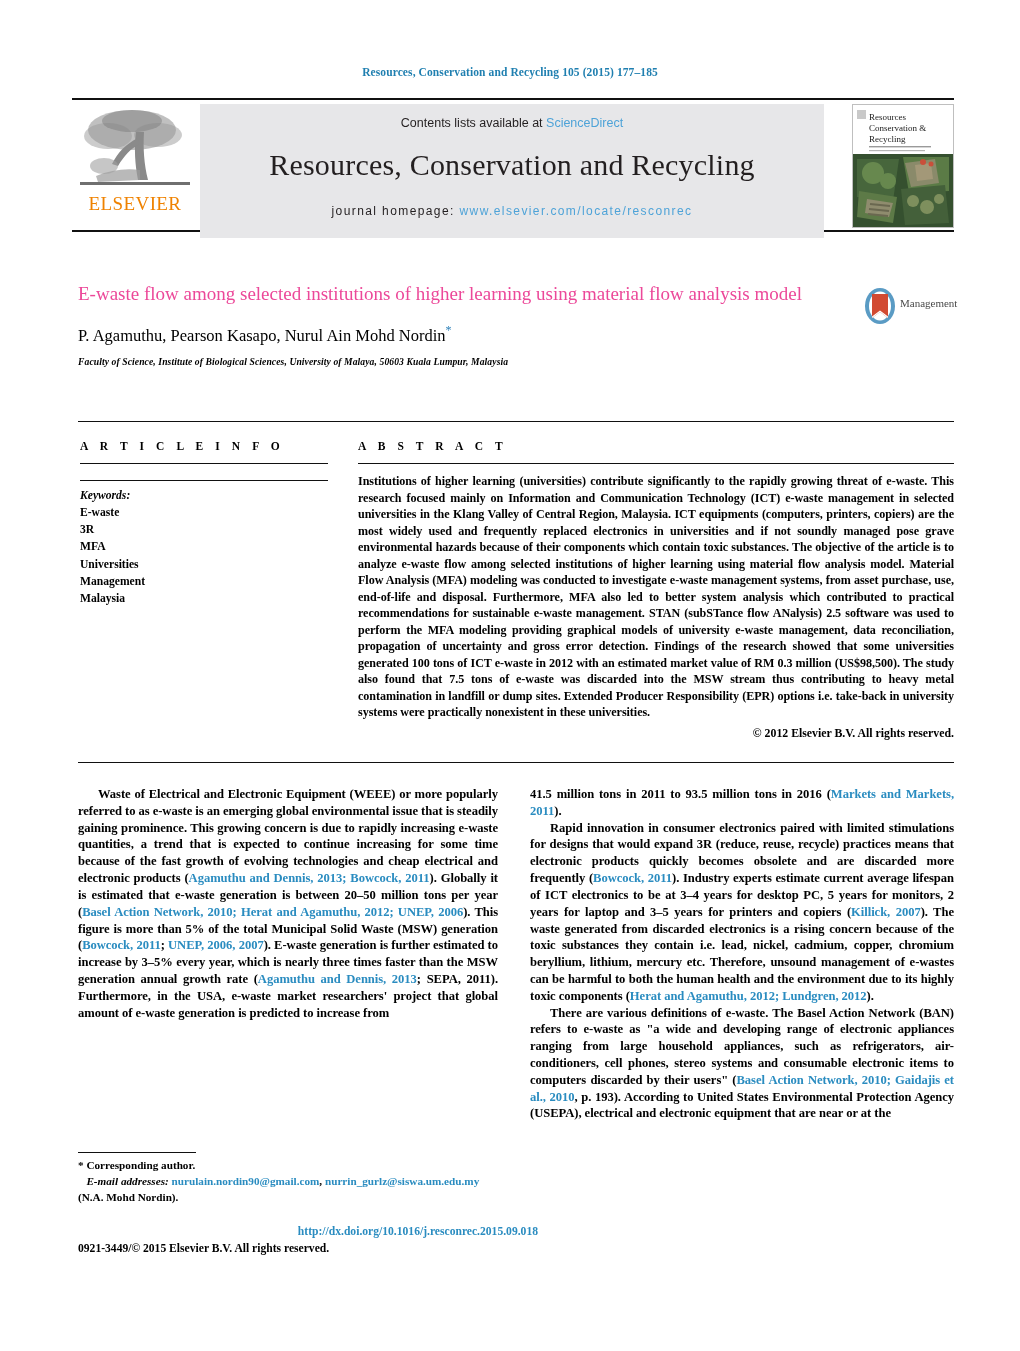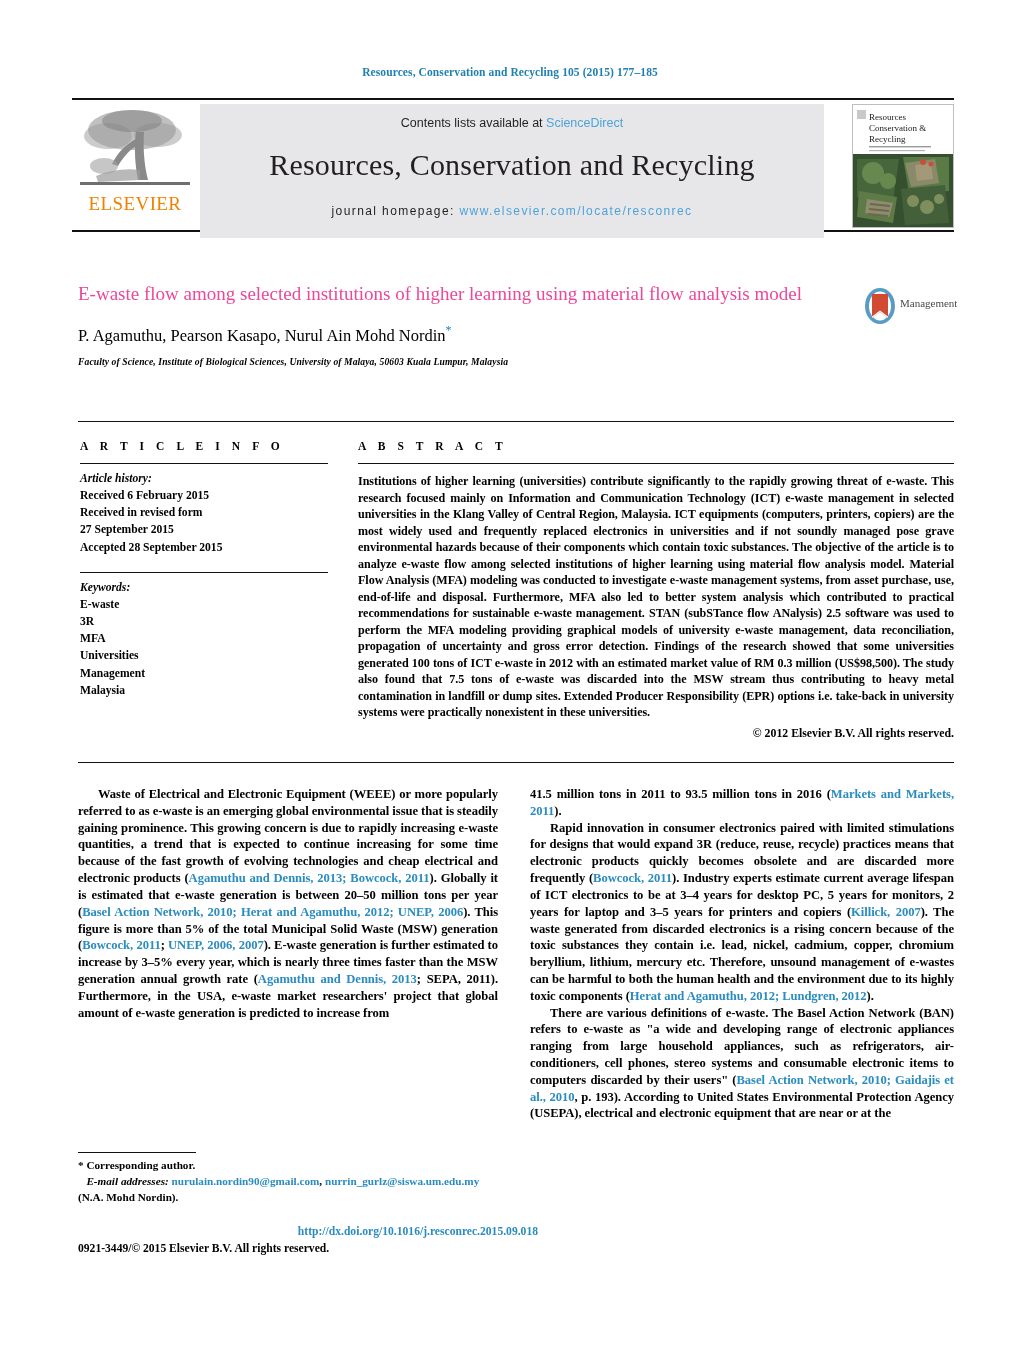--- a/index.html
+++ b/index.html
@@ -430,27 +430,20 @@
       <path d="M18 26 L10 32 L10 30.5 L18 24.5 L26 30.5 L26 32 Z" fill="#ffffff"></path>
     </svg>
     <div class="crossmark-label">Management</div>
   </div>
 
   <div class="rule-main"></div>
 
   <div class="info-col">
     <div class="sec-head">A R T I C L E   I N F O</div>
     <div class="info-rule"></div>
-    <div class="info-block">
-      <span class="ital">Article history:</span><br>
-      <span>Received 6 February 2015</span><br>
-      <span>Received in revised form</span><br>
-      <span>27 September 2015</span><br>
-      <span>Accepted 28 September 2015</span>
-    </div>
     <div class="info-rule2"></div>
     <div class="info-block">
       <span class="ital">Keywords:</span><br>
       <span>E-waste</span><br>
       <span>3R</span><br>
       <span>MFA</span><br>
       <span>Universities</span><br>
       <span>Management</span><br>
       <span>Malaysia</span>
     </div>

